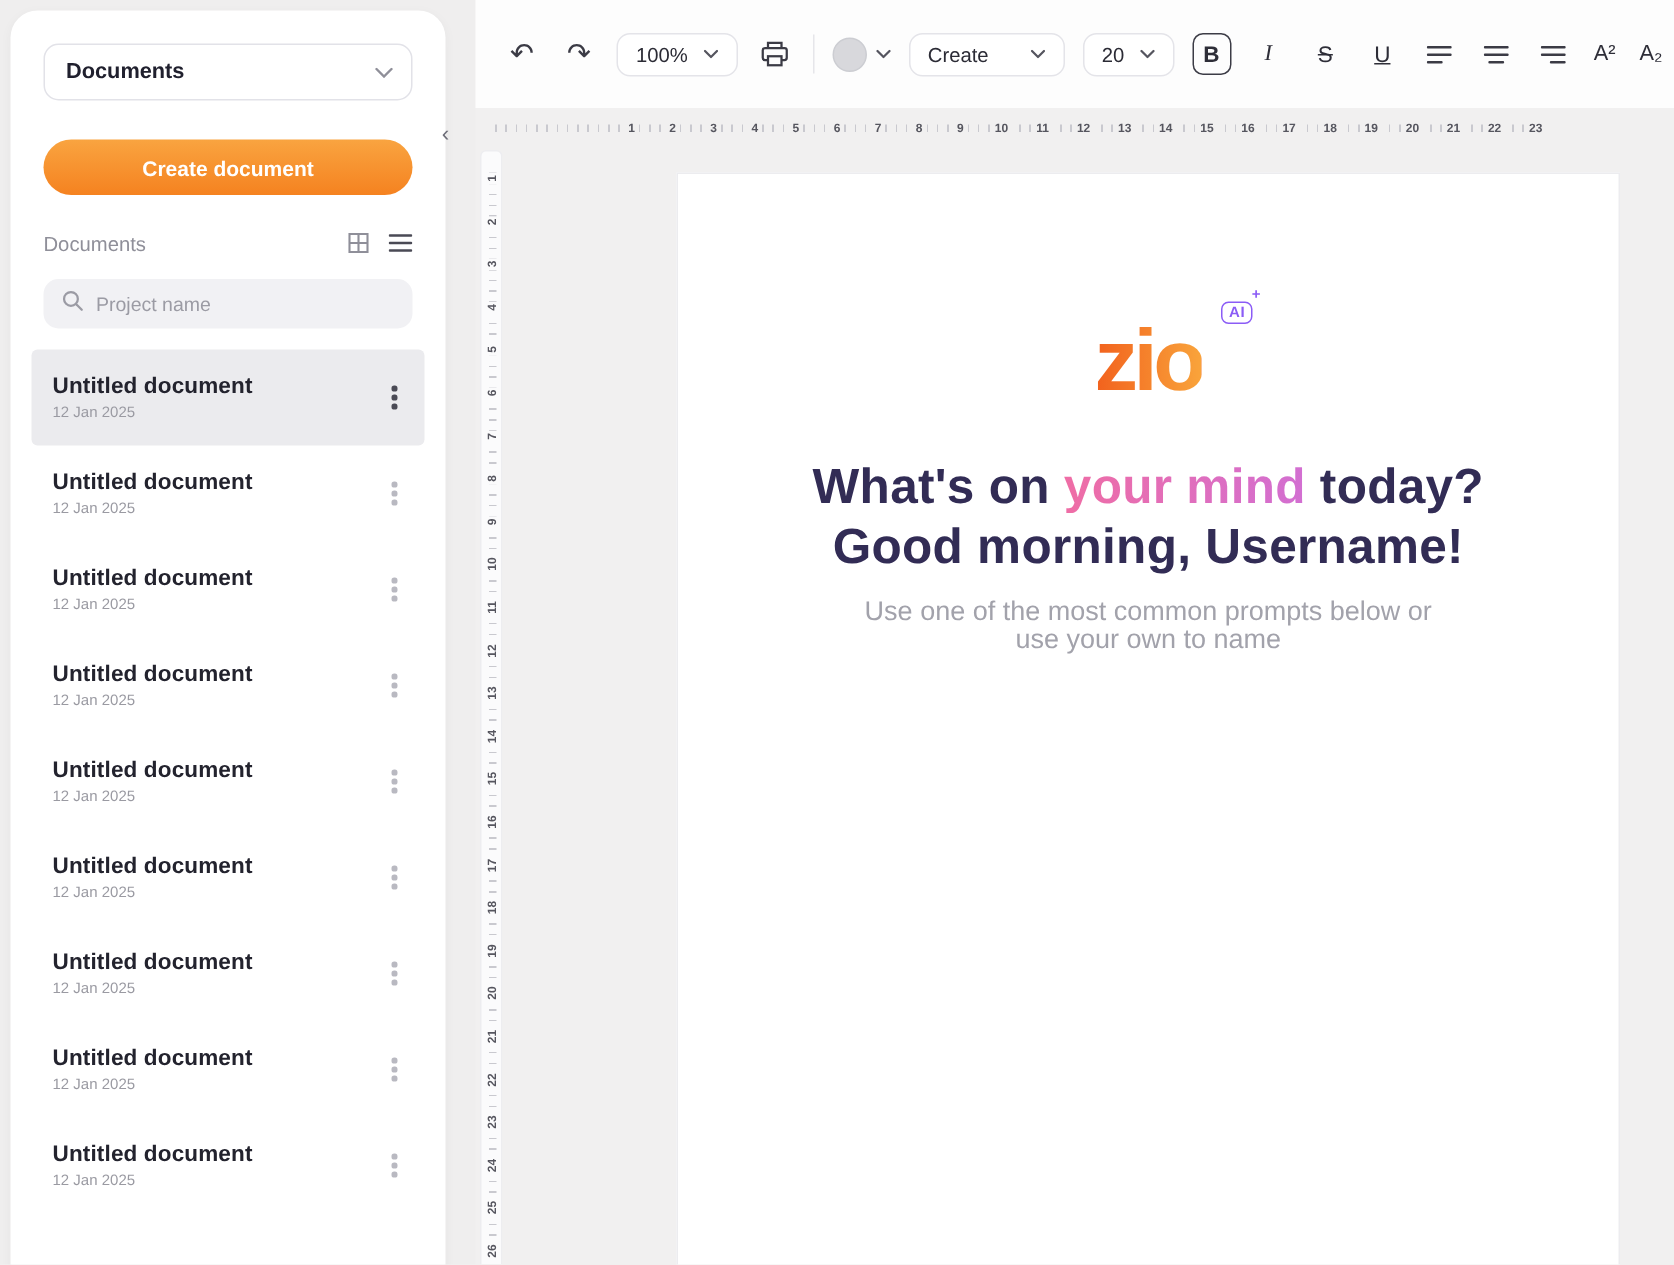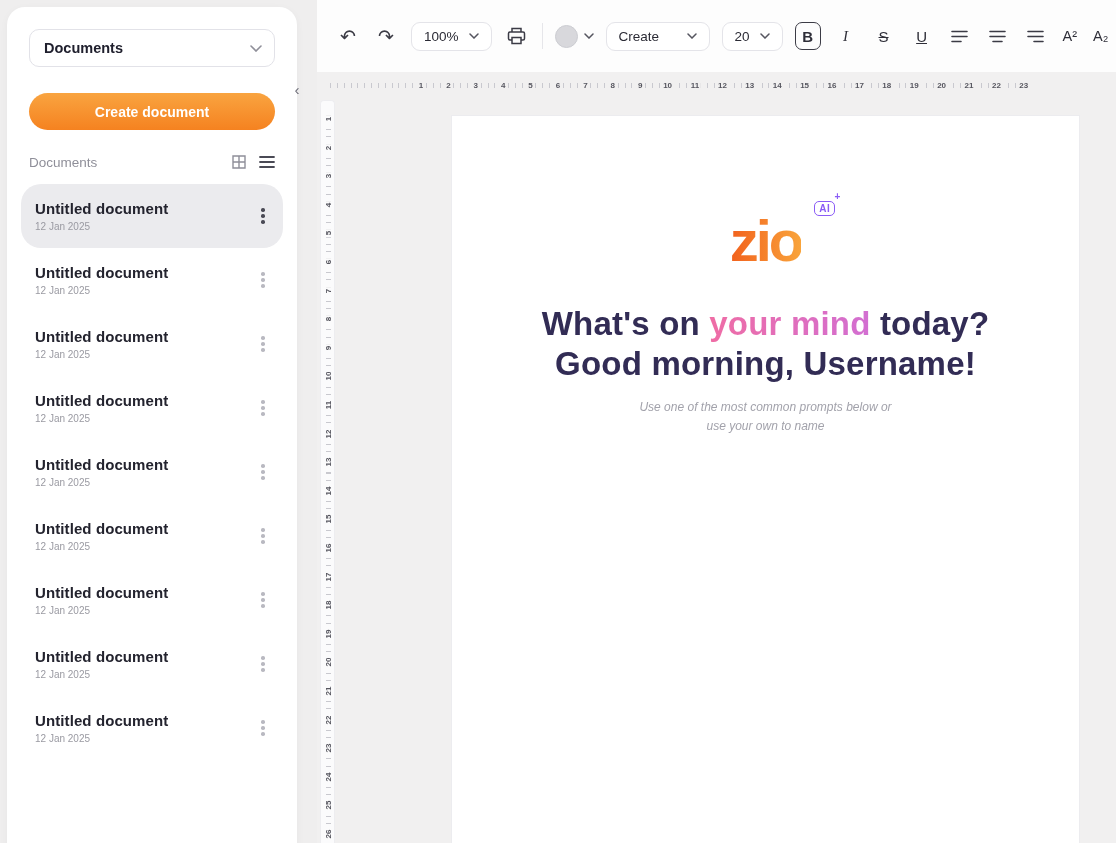--- a/index.html
+++ b/index.html
@@ -26,21 +26,21 @@
   .view-icons { display:flex; gap:12px; align-items:center; }
   .view-icons svg { display:block; }
 
   .search-box { margin-top:16px; height:33px; background:#f1f1f4; border-radius:10px;
                 display:flex; align-items:center; padding:0 12px; gap:8px; }
   .search-box input { border:none; background:transparent; outline:none; flex:1;
                       font-size:13px; color:#3a3a45; font-family:inherit; }
   .search-box input::placeholder { color:#9b9ba4; }
 
   .doc-list { margin-top:14px; margin-left:-8px; margin-right:-8px; }
-  .doc-item { display:flex; align-items:center; padding:10px 10px 10px 14px; border-radius:20px;
+  .doc-item { display:flex; align-items:center; padding:10px 10px 10px 14px; border-radius:4px;
               height:64px; cursor:pointer; }
   .doc-item.active { background:#ebebee; }
   .doc-meta { flex:1; }
   .doc-title { font-size:15px; font-weight:600; color:#23232e; letter-spacing:0.1px; }
   .doc-date { font-size:10px; color:#9a9aa2; margin-top:4px; }
   .kebab { width:20px; display:flex; flex-direction:column; align-items:center; gap:2.5px; padding:4px 0; }
   .kebab i { width:3.5px; height:3.5px; border-radius:50%; background:#b9b9c1; }
   .doc-item.active .kebab i { background:#4a4a55; }
 
   .collapse-btn { position:absolute; left:289px; top:80px; width:16px; height:20px;
@@ -88,21 +88,21 @@
   .logo-text { font-size:58px; font-weight:800; letter-spacing:-3px; line-height:1;
                background:linear-gradient(90deg,#f2611d,#f9a43b);
                -webkit-background-clip:text; background-clip:text; color:transparent; }
   .ai-badge { position:absolute; right:-34px; top:-14px; color:#8b5cf6; }
   .ai-box { display:inline-block; border:1.7px solid #8b5cf6; border-radius:5px; font-size:10px;
             font-weight:700; padding:1px 4px; letter-spacing:0.5px; }
   .ai-plus { position:absolute; right:-5px; top:-7px; font-size:10px; font-weight:700; }
   .greeting { margin-top:34px; font-size:33px; font-weight:700; color:#322c55; line-height:40px; letter-spacing:0.2px; }
   .hl-pink { background:linear-gradient(90deg,#ef6da5,#d26fd2);
              -webkit-background-clip:text; background-clip:text; color:transparent; }
-  .subtext { margin-top:14px; font-size:12px; color:#a2a2ab; line-height:19px;font-style:italic; }
+  .subtext { margin-top:14px; font-size:18px; color:#a2a2ab; line-height:19px; }
 </style>
 </head>
 <body>
 
 <aside class="sidebar">
   <div class="ws-selector">
     <span class="label">Documents</span>
     <span class="chev">
       <svg width="12" height="7" viewBox="0 0 12 7">
           <path d="M1 1l5 5 5-5" fill="none" stroke="#8f8f99" stroke-width="1.6" stroke-linecap="round"></path>
@@ -121,20 +121,29 @@
           </svg>
       </span>
       <span>
         <svg width="16" height="14" viewBox="0 0 16 14">
             <path d="M1 2h14M1 7h14M1 12h14" fill="none" stroke="#4a4a55" stroke-width="1.8" stroke-linecap="round"></path>
           </svg>
       </span>
     </span>
   </div>
 
+  <div class="search-box">
+    <span>
+      <svg width="15" height="15" viewBox="0 0 15 15">
+          <circle cx="6.3" cy="6.3" r="4.6" fill="none" stroke="#9b9ba4" stroke-width="1.5"></circle>
+          <path d="M10 10l3.5 3.5" stroke="#9b9ba4" stroke-width="1.5" stroke-linecap="round"></path>
+        </svg>
+    </span>
+    <input type="text" placeholder="Project name" style="">
+  </div>
 
   <div class="doc-list" id="doc-list">
       <div class="doc-item active">
         <div class="doc-meta">
           <div class="doc-title">Untitled document</div>
           <div class="doc-date">12 Jan 2025</div>
         </div>
         <div class="kebab">
           <i></i>
           <i></i>

